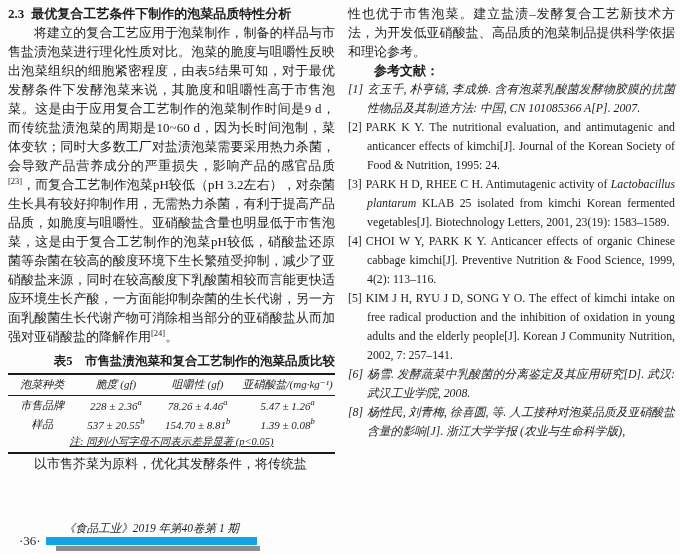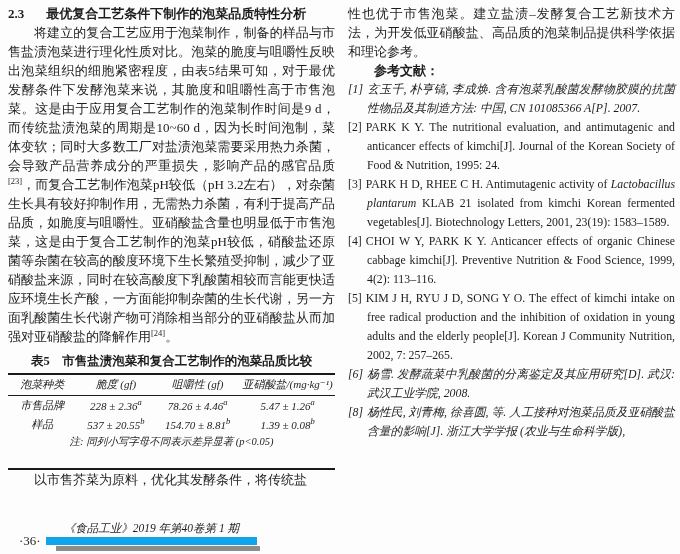--- a/index.html
+++ b/index.html
@@ -6,33 +6,33 @@
   .page {
     position:relative; width:680px; height:554px; background:#fdfdfd;
     font-family:"Liberation Serif","DejaVu Serif",serif; color:#1d1d1d;
     box-sizing:border-box; padding:4px 6px 0 8px;
     display:flex; gap:13px; overflow:hidden;
   }
   .col { width:327px; flex:0 0 327px; }
   .body-text { font-size:13px; line-height:19px; text-align:justify; margin:0; }
   .indent { text-indent:2em; }
   .h23 { font-size:13px; font-weight:700; line-height:19px; margin:0; white-space:nowrap; }
-  .h23 .num { margin-right:22px; }
+  .h23 .num { margin-right:7px; }
   sup { font-size:8.5px; line-height:0; }
   
-  .tbl-title { font-weight:700; font-size:12.5px; line-height:17px; text-align:center; margin:7px 0 3px 0; }
+  .tbl-title { font-weight:700; font-size:12.5px; line-height:17px; text-align:right; margin:7px 0 3px 0; }
   table.t5 {
     width:100%; border-collapse:collapse; table-layout:fixed;
     font-style:italic; font-size:11px; color:#222;
     border-top:2px solid #1a1a1a; border-bottom:2px solid #1a1a1a;
   }
   table.t5 th { font-weight:400; border-bottom:1px solid #1a1a1a; padding:2px 0 3px 0; }
   table.t5 td { padding:2px 0; }
   table.t5 th, table.t5 td { text-align:center; }
-  tr.note-row td { font-size:10.5px; padding:1px 0 19px 0; }
+  tr.note-row td { font-size:10.5px; padding:1px 0 3px 0;text-decoration:underline; }
   .c1 { width:21%; } .c2 { width:24%; } .c3 { width:26%; } .c4 { width:29%; }
   
   .h3sec { font-family:"Liberation Sans","DejaVu Sans",sans-serif; font-size:15.5px; font-weight:700; margin:15px 0 10px 2px; }
   .h3sec .num { margin-right:13px; }
   
   .footer { position:absolute; left:19px; bottom:3px; width:238px; display:flex; align-items:flex-end; gap:5px; }
   .pagenum { font-size:13px; line-height:14px; padding-bottom:3px; white-space:nowrap; }
   .journal-block { flex:1; }
   .journal { font-style:italic; font-size:11.5px; text-align:center; padding:0 2px 1px 2px; border-bottom:8px solid #0ea5e9; white-space:nowrap; }
   .bar { height:5px; background:#8d8d8d; margin:1px -3px 0 10px; }
@@ -87,23 +87,23 @@
     <p class="body-text indent">以市售芥菜为原料，优化其发酵条件，将传统盐</p>
   </div>
 
   <div class="col">
     <p class="body-text">性也优于市售泡菜。建立盐渍–发酵复合工艺新技术方法，为开发低亚硝酸盐、高品质的泡菜制品提供科学依据和理论参考。</p>
 
     <p class="refs-head">参考文献：</p>
 
     <p class="ref zh"><span class="lbl">[1]</span><span>玄玉千, 朴亨镐, 李成焕. 含有泡菜乳酸菌发酵物胶膜的抗菌性物品及其制造方法: 中国, CN 101085366 A[P]. 2007.</span></p>
     <p class="ref"><span class="lbl">[2]</span><span>PARK K Y. The nutritional evaluation, and antimutagenic and anticancer effects of kimchi[J]. Journal of the Korean Society of Food &amp; Nutrition, 1995: 24.</span></p>
-    <p class="ref"><span class="lbl">[3]</span><span>PARK H D, RHEE C H. Antimutagenic activity of </span><span class="species">Lactobacillus plantarum</span><span> KLAB 21 isolated from kimchi Korean fermented vegetables[J]. Biotechnology Letters, 2001, 23(19): 1583–1589.</span></p>
+    <p class="ref"><span class="lbl">[3]</span><span>PARK H D, RHEE C H. Antimutagenic activity of </span><span class="species">Lactobacillus plantarum</span><span> KLAB 25 isolated from kimchi Korean fermented vegetables[J]. Biotechnology Letters, 2001, 23(19): 1583–1589.</span></p>
     <p class="ref"><span class="lbl">[4]</span><span>CHOI W Y, PARK K Y. Anticancer effects of organic Chinese cabbage kimchi[J]. Preventive Nutrition &amp; Food Science, 1999, 4(2): 113–116.</span></p>
-    <p class="ref"><span class="lbl">[5]</span><span>KIM J H, RYU J D, SONG Y O. The effect of kimchi intake on free radical production and the inhibition of oxidation in young adults and the elderly people[J]. Korean J Community Nutrition, 2002, 7: 257–265.</span></p>
+    <p class="ref"><span class="lbl">[5]</span><span>KIM J H, RYU J D, SONG Y O. The effect of kimchi intake on free radical production and the inhibition of oxidation in young adults and the elderly people[J]. Korean J Community Nutrition, 2002, 7: 257–141.</span></p>
     <p class="ref zh"><span class="lbl">[6]</span><span>杨雪. 发酵蔬菜中乳酸菌的分离鉴定及其应用研究[D]. 武汉: 武汉工业学院, 2008.</span></p>
     <p class="ref zh"><span class="lbl">[8]</span><span>杨性民, 刘青梅, 徐喜圆, 等. 人工接种对泡菜品质及亚硝酸盐含量的影响[J]. 浙江大学学报 (农业与生命科学版),</span></p>
   </div>
 
   <div class="footer">
     <span class="pagenum">·36·</span>
     <div class="journal-block">
       <div class="journal">《食品工业》2019 年第40卷第 1 期</div>
       <div class="bar"></div>
     </div>

